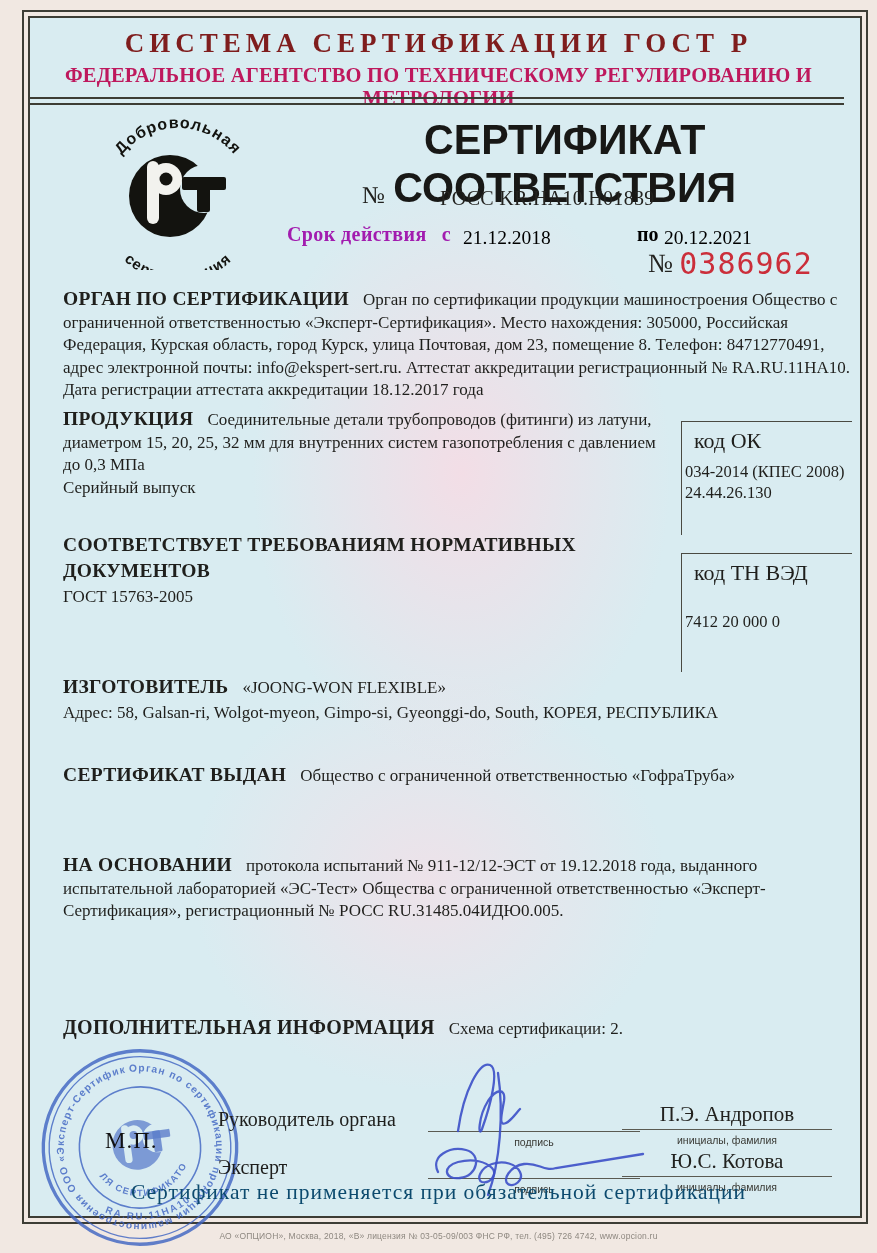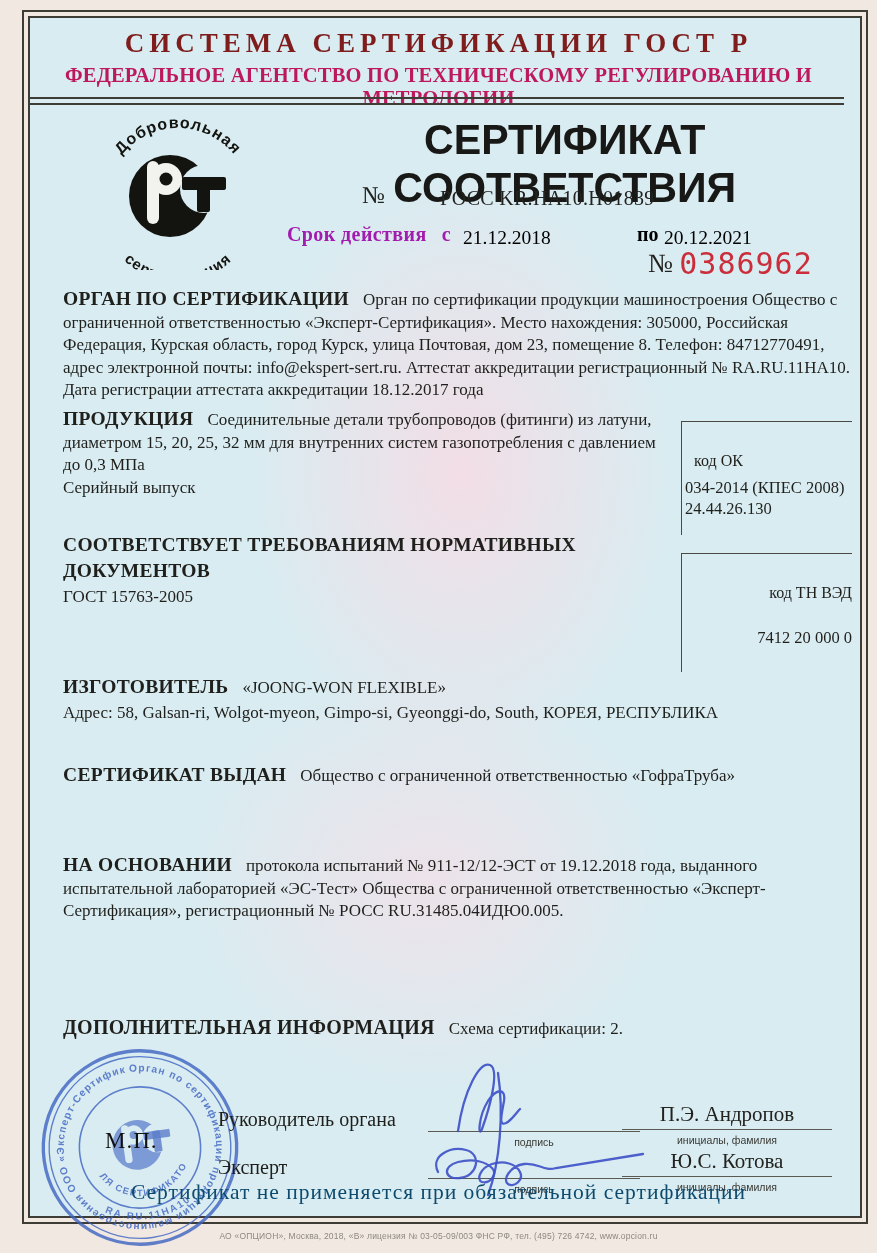--- a/index.html
+++ b/index.html
@@ -39,21 +39,21 @@
   .formno{position:absolute;left:648px;top:246px;font-size:26px;color:#22221f;}
   .formno .digits{font-family:"DejaVu Sans Mono",monospace;font-size:30px;color:#cb2e3a;letter-spacing:1px;vertical-align:-2px;}
 
   
   .sec{position:absolute;left:63px;color:#1f1f1c;font-size:17px;line-height:1.32;}
   .sec .lbl{font-weight:bold;font-size:19.5px;letter-spacing:.3px;padding-right:14px;}
   .preline{white-space:pre-line;}
 
   .codebox{position:absolute;left:681px;width:170px;border-top:1.5px solid #4a4a42;
     border-left:1.5px solid #4a4a42;color:#1f1f1c;}
-  .codebox .cl{font-size:16px;padding:6px 0 0 12px;margin-top:24px;}
+  .codebox .cl{font-size:22px;padding:6px 0 0 12px;}
   .codebox .cv{font-size:16.5px;padding:8px 0 0 3px;line-height:1.25;white-space:pre-line;}
 
   
   .stamp{position:absolute;left:32px;top:1042px;}
   .mp{position:absolute;left:105px;top:1128px;font-size:23px;color:#111;letter-spacing:1px;}
 
   .sig-label{position:absolute;left:218px;font-weight:normal;font-size:20px;color:#1e1e1c;}
   .sigline{position:absolute;border-bottom:1.5px solid #5a5a52;}
   .caption{position:absolute;font-family:"Liberation Sans",sans-serif;font-size:10.5px;color:#3a3a35;text-align:center;}
   .name{position:absolute;font-size:21px;color:#22221f;text-align:center;}
@@ -128,21 +128,21 @@
   <div class="codebox" style="top:421px;height:113px;">
     <div class="cl">код ОК</div>
     <div class="cv">034-2014 (КПЕС 2008)
 24.44.26.130</div>
   </div>
 
   <div class="sec" style="top:532px;width:612px;">
     <div class="lbl">СООТВЕТСТВУЕТ ТРЕБОВАНИЯМ НОРМАТИВНЫХ ДОКУМЕНТОВ</div>
     <div style="padding-top:3px;">ГОСТ 15763-2005</div>
   </div>
-  <div class="codebox" style="top:553px;height:118px;text-align:right;">
+  <div class="codebox" style="top:553px;height:118px;">
     <div class="cl">код ТН ВЭД</div>
     <div class="cv" style="padding-top:26px;">7412 20 000 0</div>
   </div>
 
   <div class="sec" style="top:674px;width:790px;">
     <span class="lbl">ИЗГОТОВИТЕЛЬ</span><span>«JOONG-WON FLEXIBLE»</span>
     <div style="padding-top:2px;">Адрес: 58, Galsan-ri, Wolgot-myeon, Gimpo-si, Gyeonggi-do, South, КОРЕЯ, РЕСПУБЛИКА</div>
   </div>
 
   <div class="sec" style="top:762px;width:790px;">

